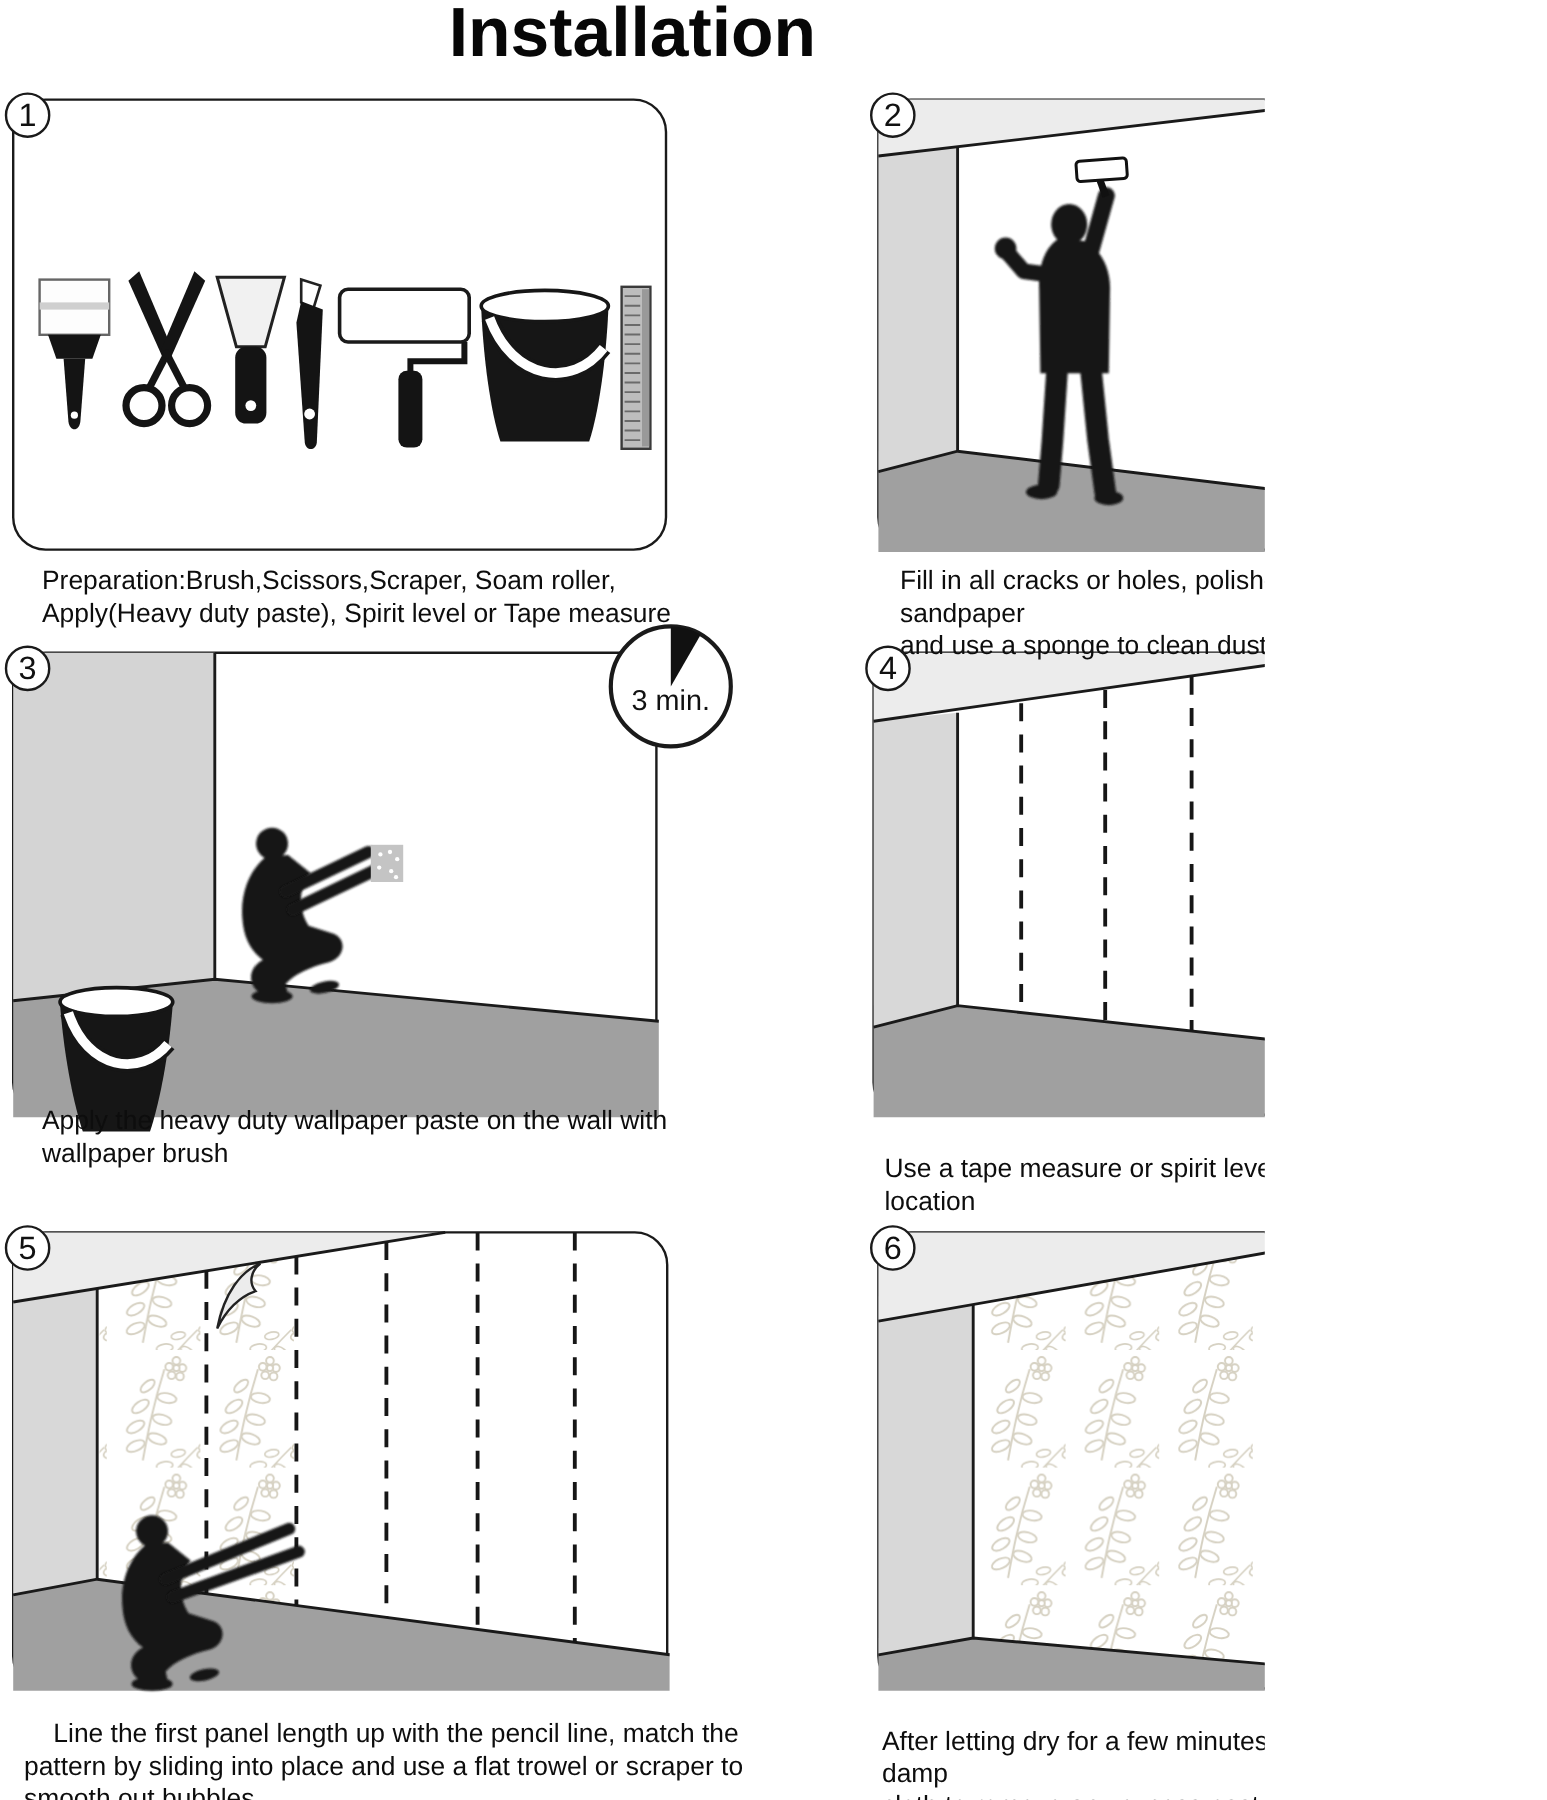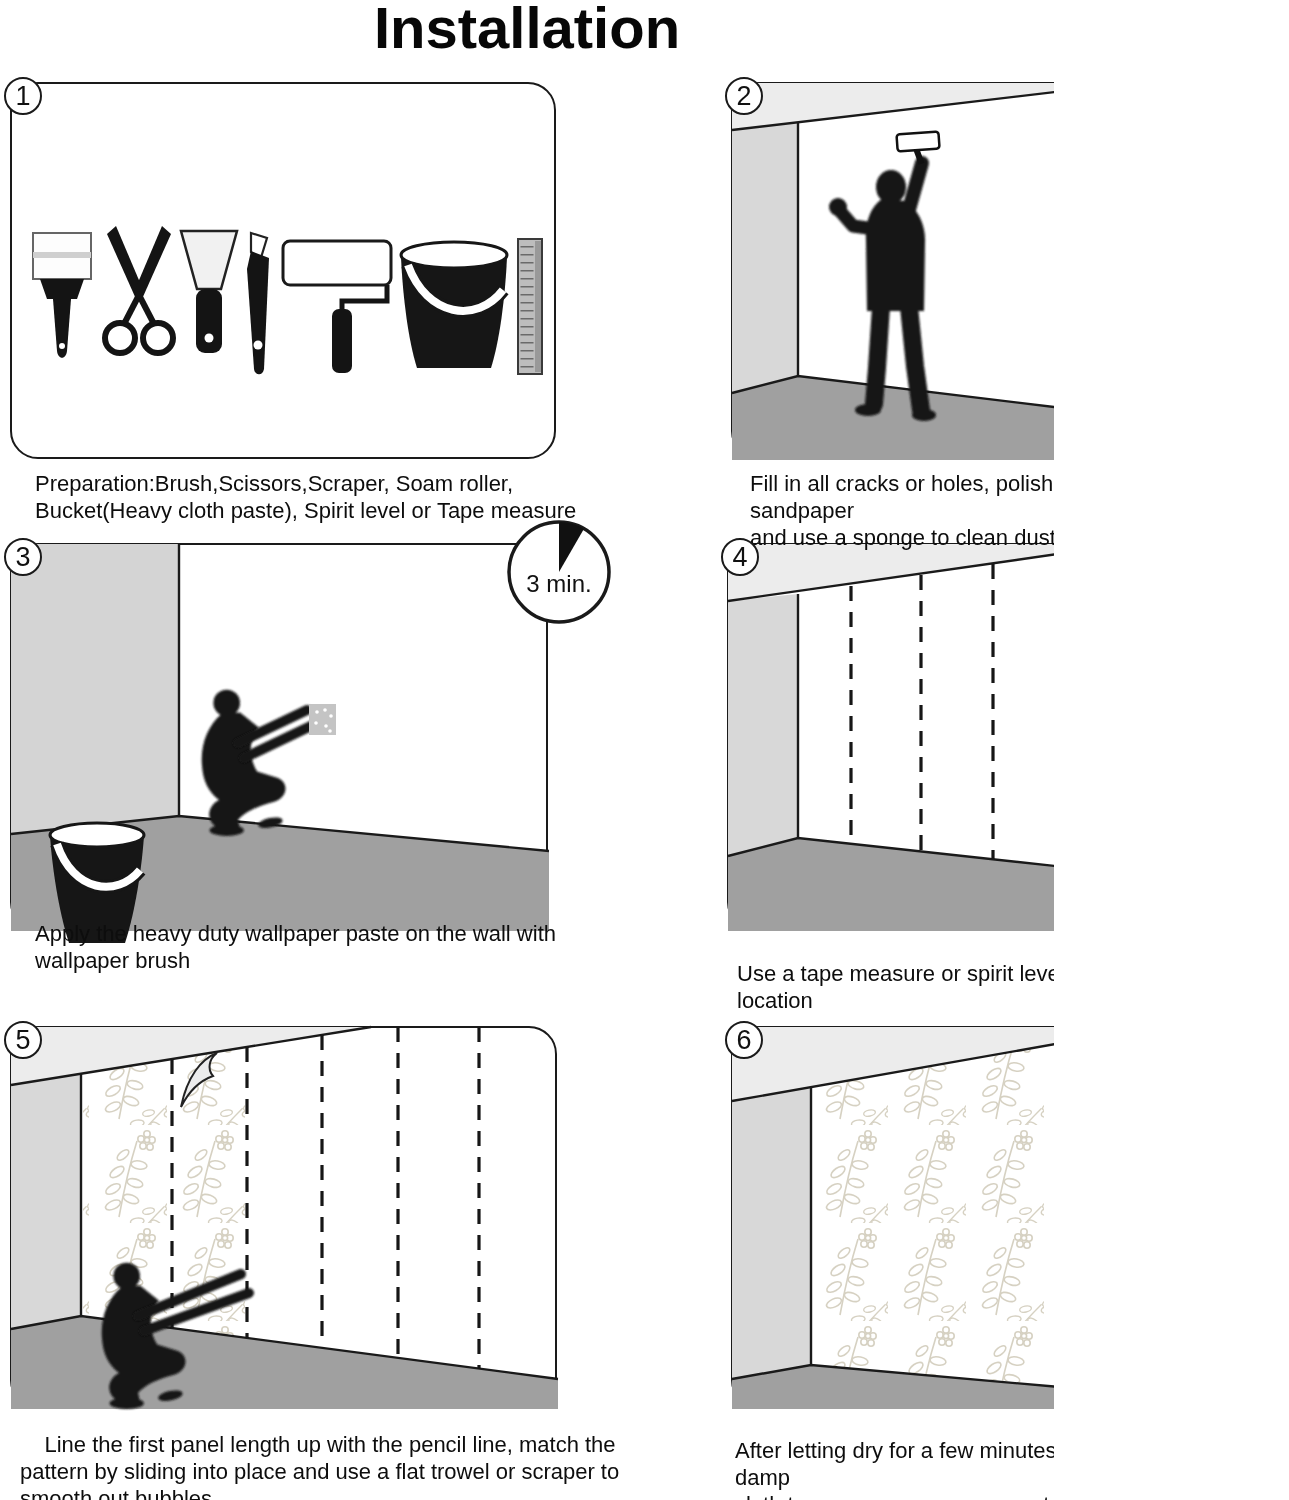--- a/index.html
+++ b/index.html
@@ -310,21 +310,21 @@
       </g>
       <g filter="url(#soft6)">
         <line x1="452" y1="322" x2="498" y2="242" stroke="#141414" stroke-width="10" stroke-linecap="round"></line>
         <line x1="448" y1="332" x2="472" y2="300" stroke="#141414" stroke-width="9" stroke-linecap="round"></line>
         <circle cx="500" cy="238" r="9" fill="#141414"></circle>
       </g>
     </svg>
   </div>
 
   <div class="caption cap1">Preparation:Brush,Scissors,Scraper, Soam roller,
-Bucket(Heavy cloth paste), Spirit level or Tape measure</div>
+Apply(Heavy duty paste), Spirit level or Tape measure</div>
   <div class="caption cap2">Fill in all cracks or holes, polished wall with fine sandpaper
 and use a sponge to clean dust, dirt or grease on the wall</div>
   <div class="caption cap3">Apply the heavy duty wallpaper paste on the wall with
 wallpaper brush</div>
   <div class="caption cap4">Use a tape measure or spirit level to mark each strip location</div>
   <div class="caption cap5">    Line the first panel length up with the pencil line, match the
 pattern by sliding into place and use a flat trowel or scraper to
 smooth out bubbles</div>
   <div class="caption cap6">After letting dry for a few minutes, wipe down with a damp
 cloth to remove any excess paste residue</div>

